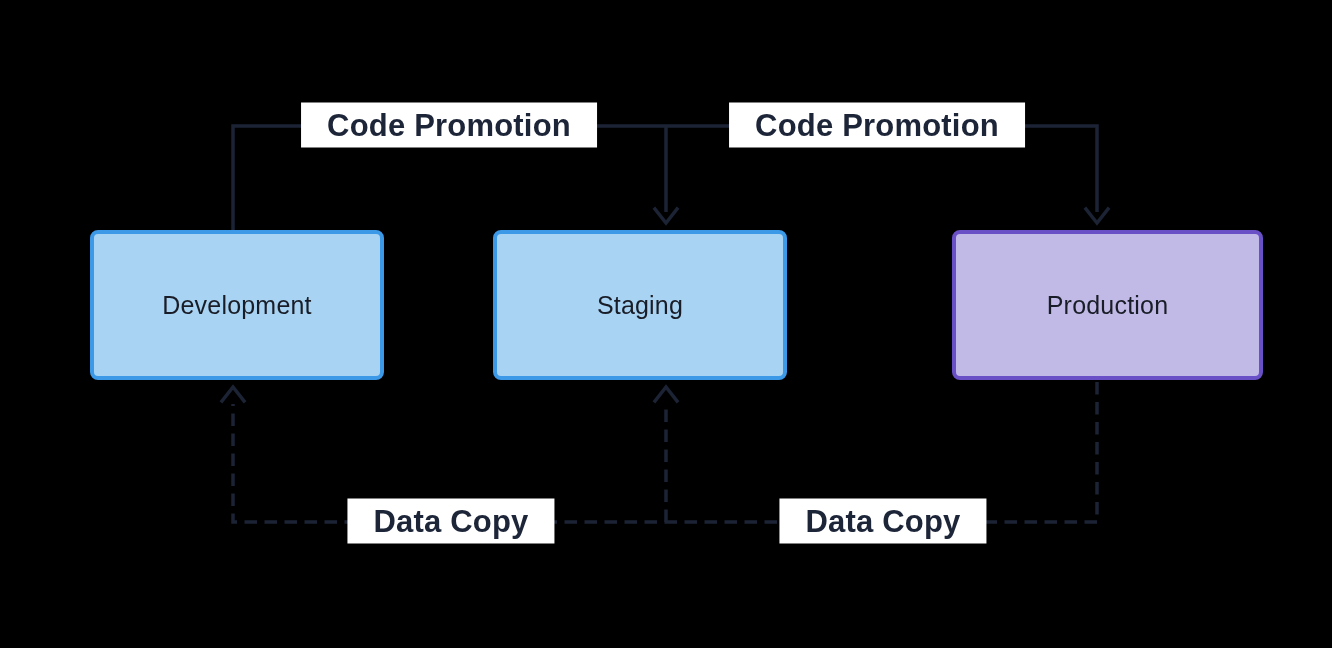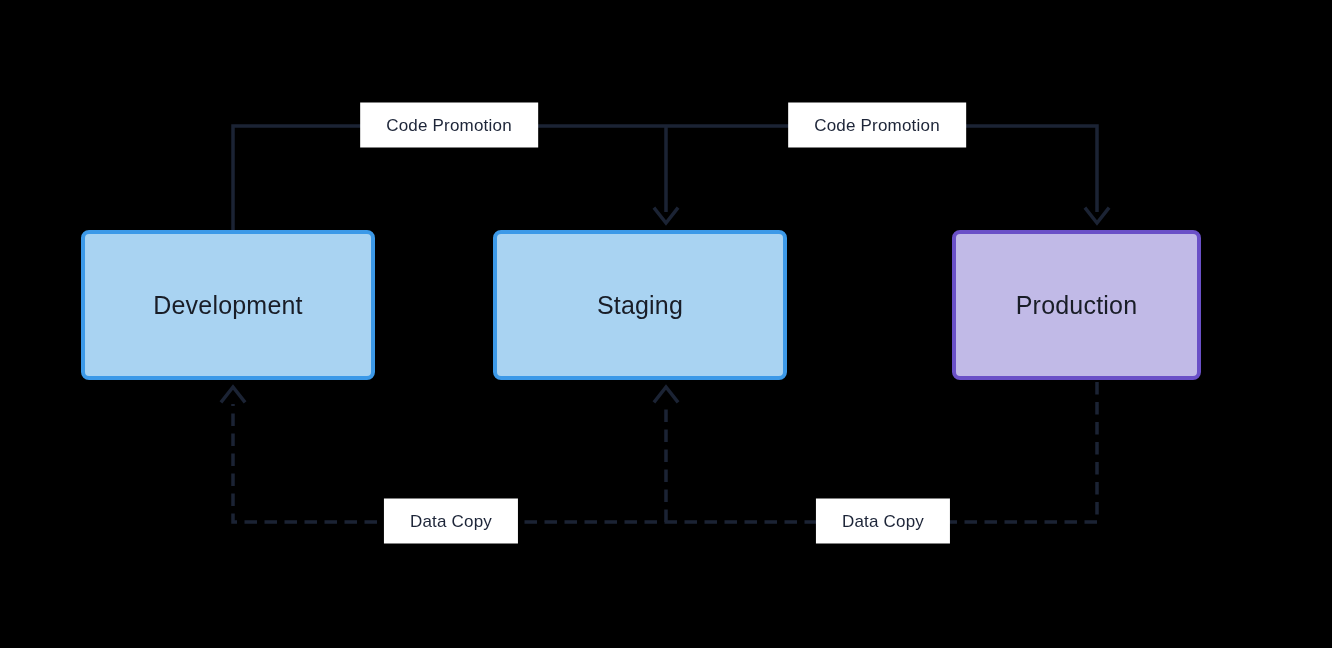--- a/index.html
+++ b/index.html
@@ -36,30 +36,30 @@
     width: 294px; height: 150px;
     border: 4px solid;
     border-radius: 8px;
     display: flex; align-items: center; justify-content: center;
     font-size: 25px;
     font-weight: 500;
     color: var(--node-text);
     z-index: 2;
     letter-spacing: 0.2px;
   }
-  .node-development { left: 81px; }
+  .node-development { left: 90px; }
   .node-staging { left: 493px; }
-  .node-production { left: 952px; width: 249px; justify-content: center; }
+  .node-production { left: 952px; width: 311px; justify-content: center; }
   .edge-label {
     position: absolute;
     transform: translate(-50%, -50%);
     background: var(--label-bg);
     color: var(--label-text);
-    font-size: 17px;
-    font-weight: 400;
+    font-size: 31px;
+    font-weight: 700;
     line-height: 31px;
     padding: 7px 26px;
     white-space: nowrap;
     z-index: 3;
     letter-spacing: 0.2px;
   }
   .label-cp-1 { left: 449px; top: 125px; }
   .label-cp-2 { left: 877px; top: 125px; }
   .label-dc-left  { left: 451px; top: 521px; }
   .label-dc-right { left: 883px; top: 521px; }

